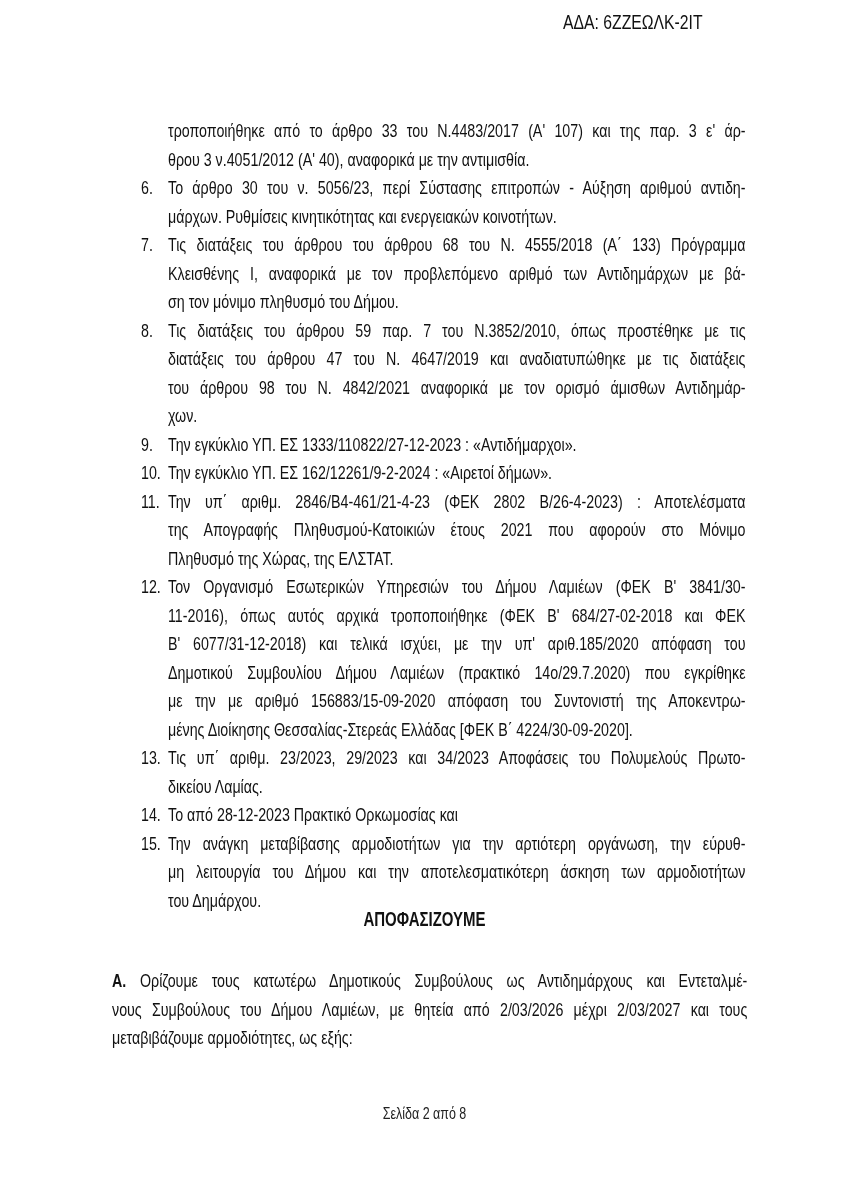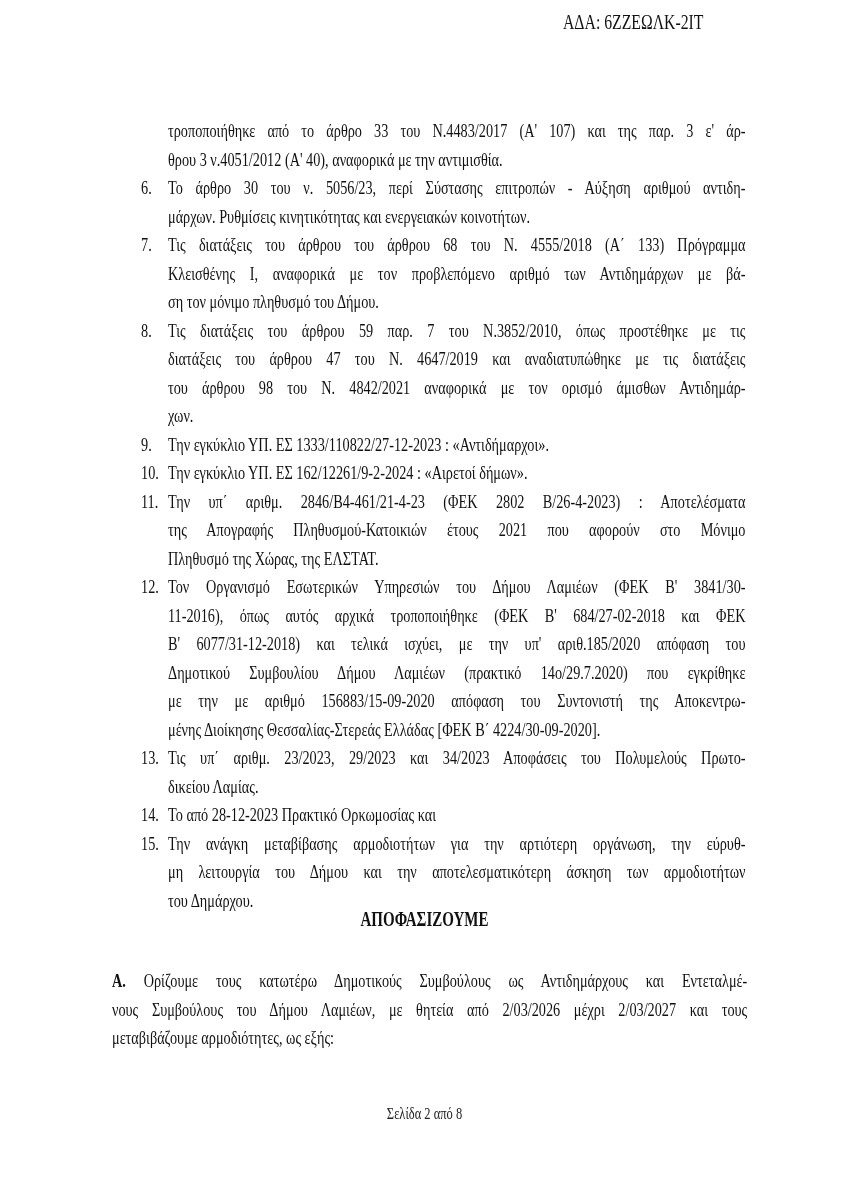--- a/index.html
+++ b/index.html
@@ -6,21 +6,21 @@
     margin: 0;
     padding: 0;
     background: #ffffff;
   }
   .page {
     position: relative;
     width: 849px;
     height: 1200px;
     background: #ffffff;
     color: #111111;
-    font-family: Liberation Serif, serif;
+    font-family: Liberation Sans, sans-serif;
     overflow: hidden;
   }
   
   .ada {
     position: absolute;
     top: 10px;
     left: 563px;
     font-size: 21px;
     white-space: nowrap;
     transform: scaleX(0.75);

